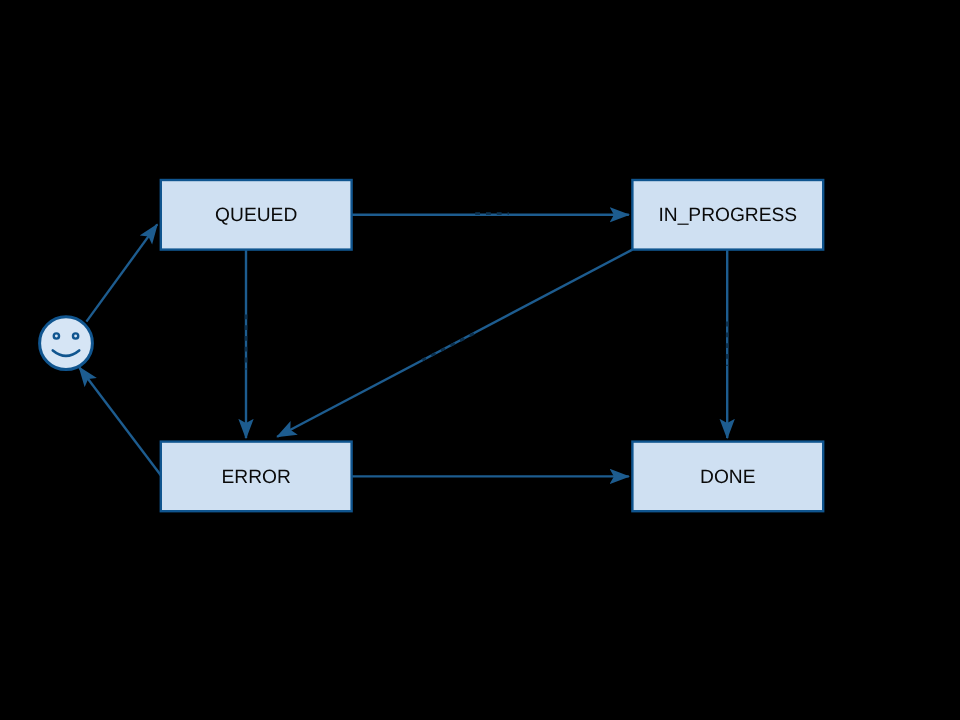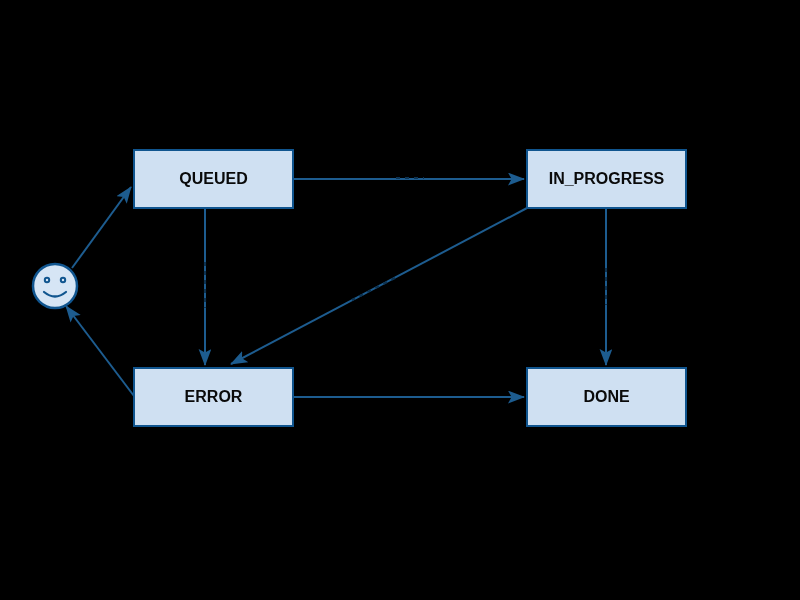--- a/index.html
+++ b/index.html
@@ -7,21 +7,20 @@
     padding: 0;
     background: #000000;
   }
   #canvas {
     position: relative;
     width: 800px;
     height: 456px;
     background: #000000;
     overflow: hidden;
     font-family: "Liberation Sans", sans-serif;
-    font-weight: bold;
   }
   #diagram-svg {
     position: absolute;
     top: 0;
     left: 0;
     width: 800px;
     height: 600px;
   }
   .node-box {
     fill: #cfe0f2;

